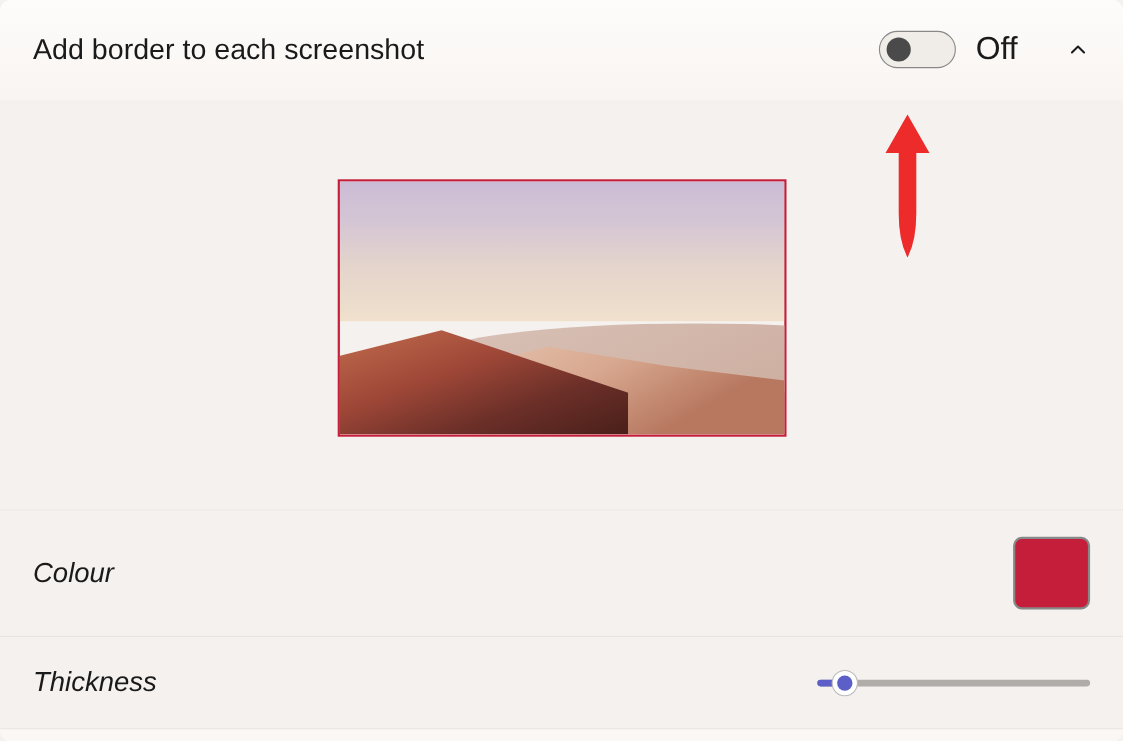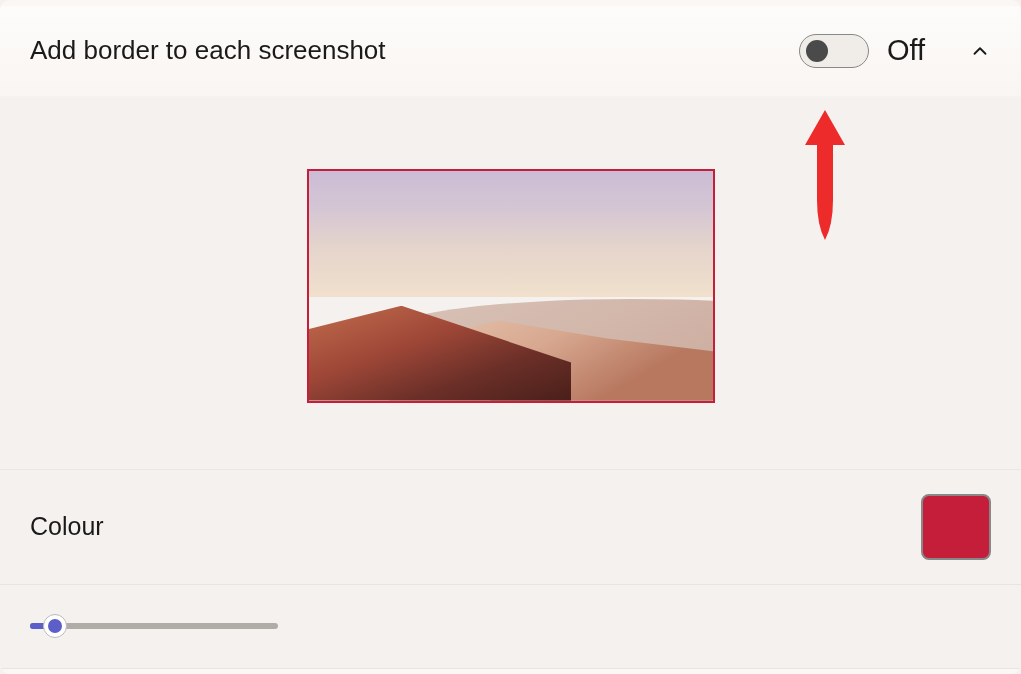--- a/index.html
+++ b/index.html
@@ -14,21 +14,20 @@
       height: 674px;
       overflow: hidden;
     }
     .panel {
       background: #faf7f5;
       border-radius: 10px;
       overflow: hidden;
       height: 100%;
       display: flex;
       flex-direction: column;
-      justify-content: center;
     }
     .header-row {
       display: flex;
       align-items: center;
       padding: 28px 30px;
       background: linear-gradient(to bottom, #fdfcfb, #f9f5f2);
       border-bottom: 1px solid rgba(0,0,0,0.03);
     }
     .header-title {
       font-size: 26px;
@@ -156,20 +155,21 @@
     .settings-list {
       background: #f5f1ee;
       border-top: 1px solid rgba(0,0,0,0.04);
     }
     .setting-row {
       display: flex;
       align-items: center;
       padding: 24px 30px;
       border-bottom: 1px solid rgba(0,0,0,0.05);
       min-height: 84px;
+      font-style: italic;
     }
     .setting-label {
       font-size: 25px;
       color: #1a1a1a;
       font-weight: 400;
       flex: 1;
     }
     .color-swatch {
       width: 70px;
       height: 66px;
@@ -263,20 +263,21 @@
         <path d="M 30 5 L 10 40 L 22 40 L 22 95 Q 22 120 30 135 Q 38 120 38 95 L 38 40 L 50 40 Z" fill="#ed2b2b"></path>
       </svg>
     </div>
 
     <div class="settings-list">
       <div class="setting-row">
         <div class="setting-label">Colour</div>
         <div class="color-swatch" style="background: rgb(196, 30, 58);"></div>
       </div>
       <div class="setting-row">
+        <div class="setting-label">Thickness</div>
         <div class="slider-wrap">
           <div class="slider-track">
             <div class="slider-fill" style="width: 10%;"></div>
           </div>
           <div class="slider-thumb" style="left: 10%;">
             <div class="slider-thumb-inner"></div>
           </div>
         </div>
       </div>
     </div>

